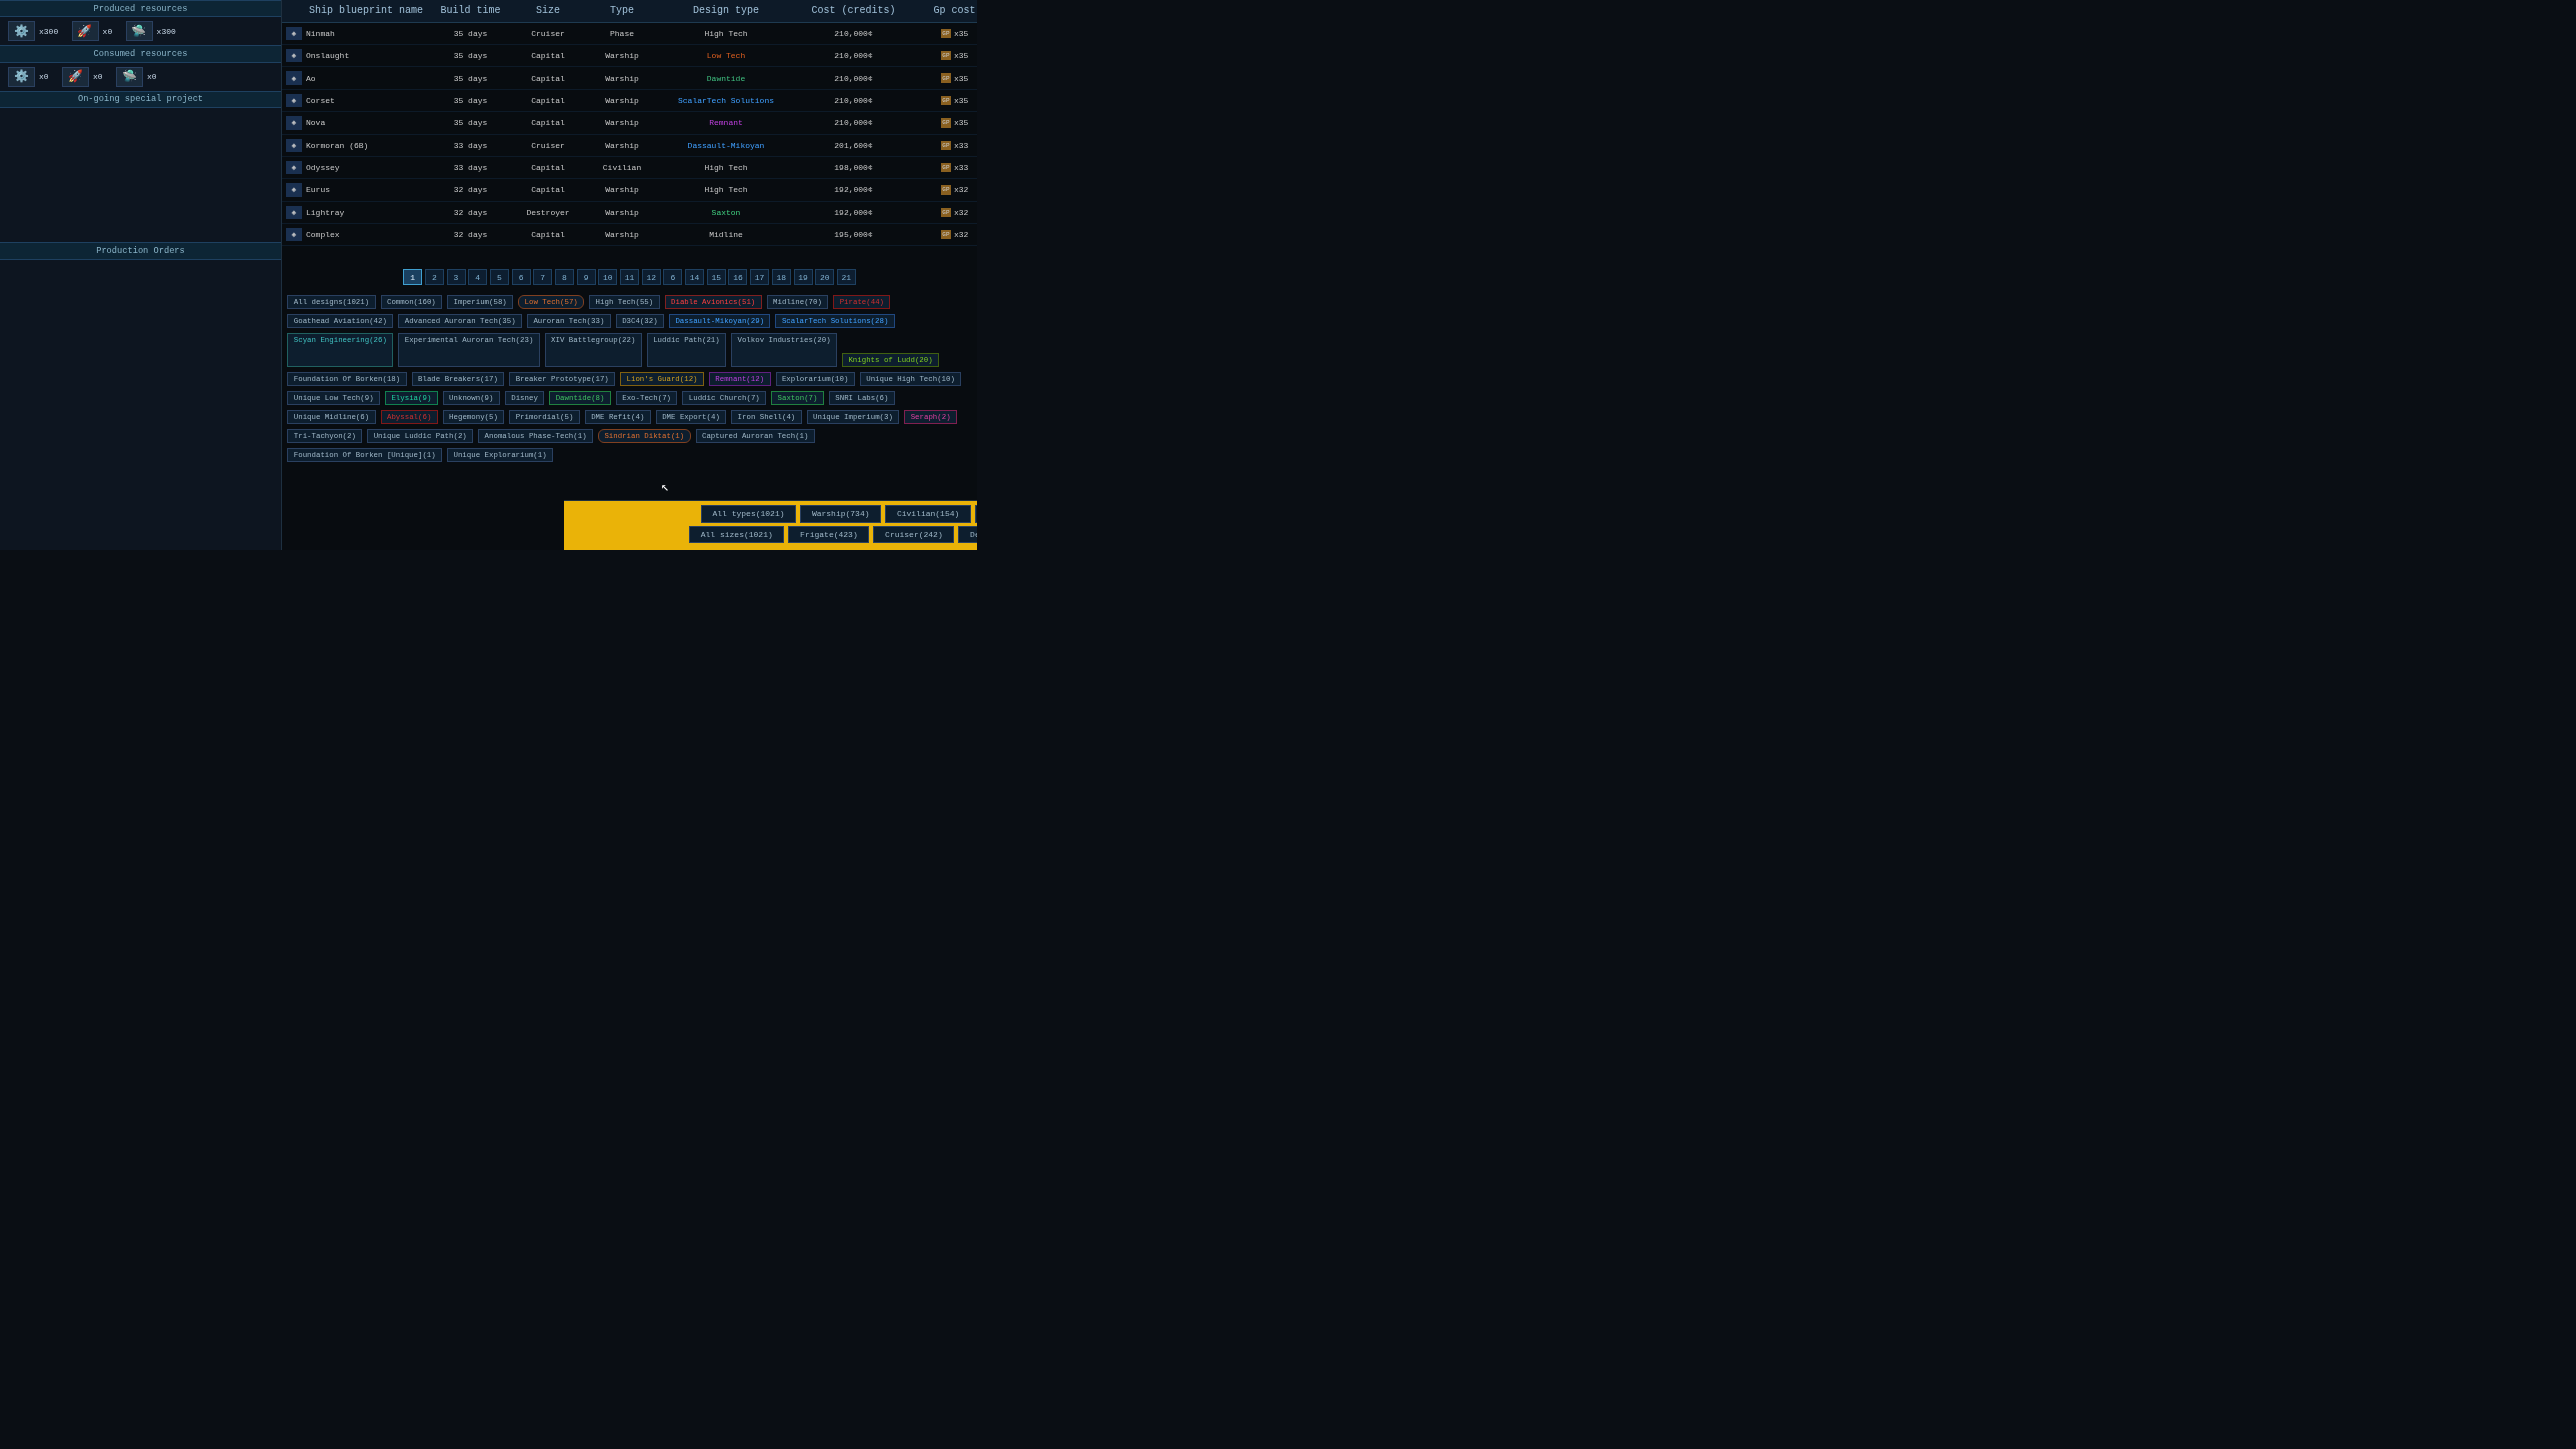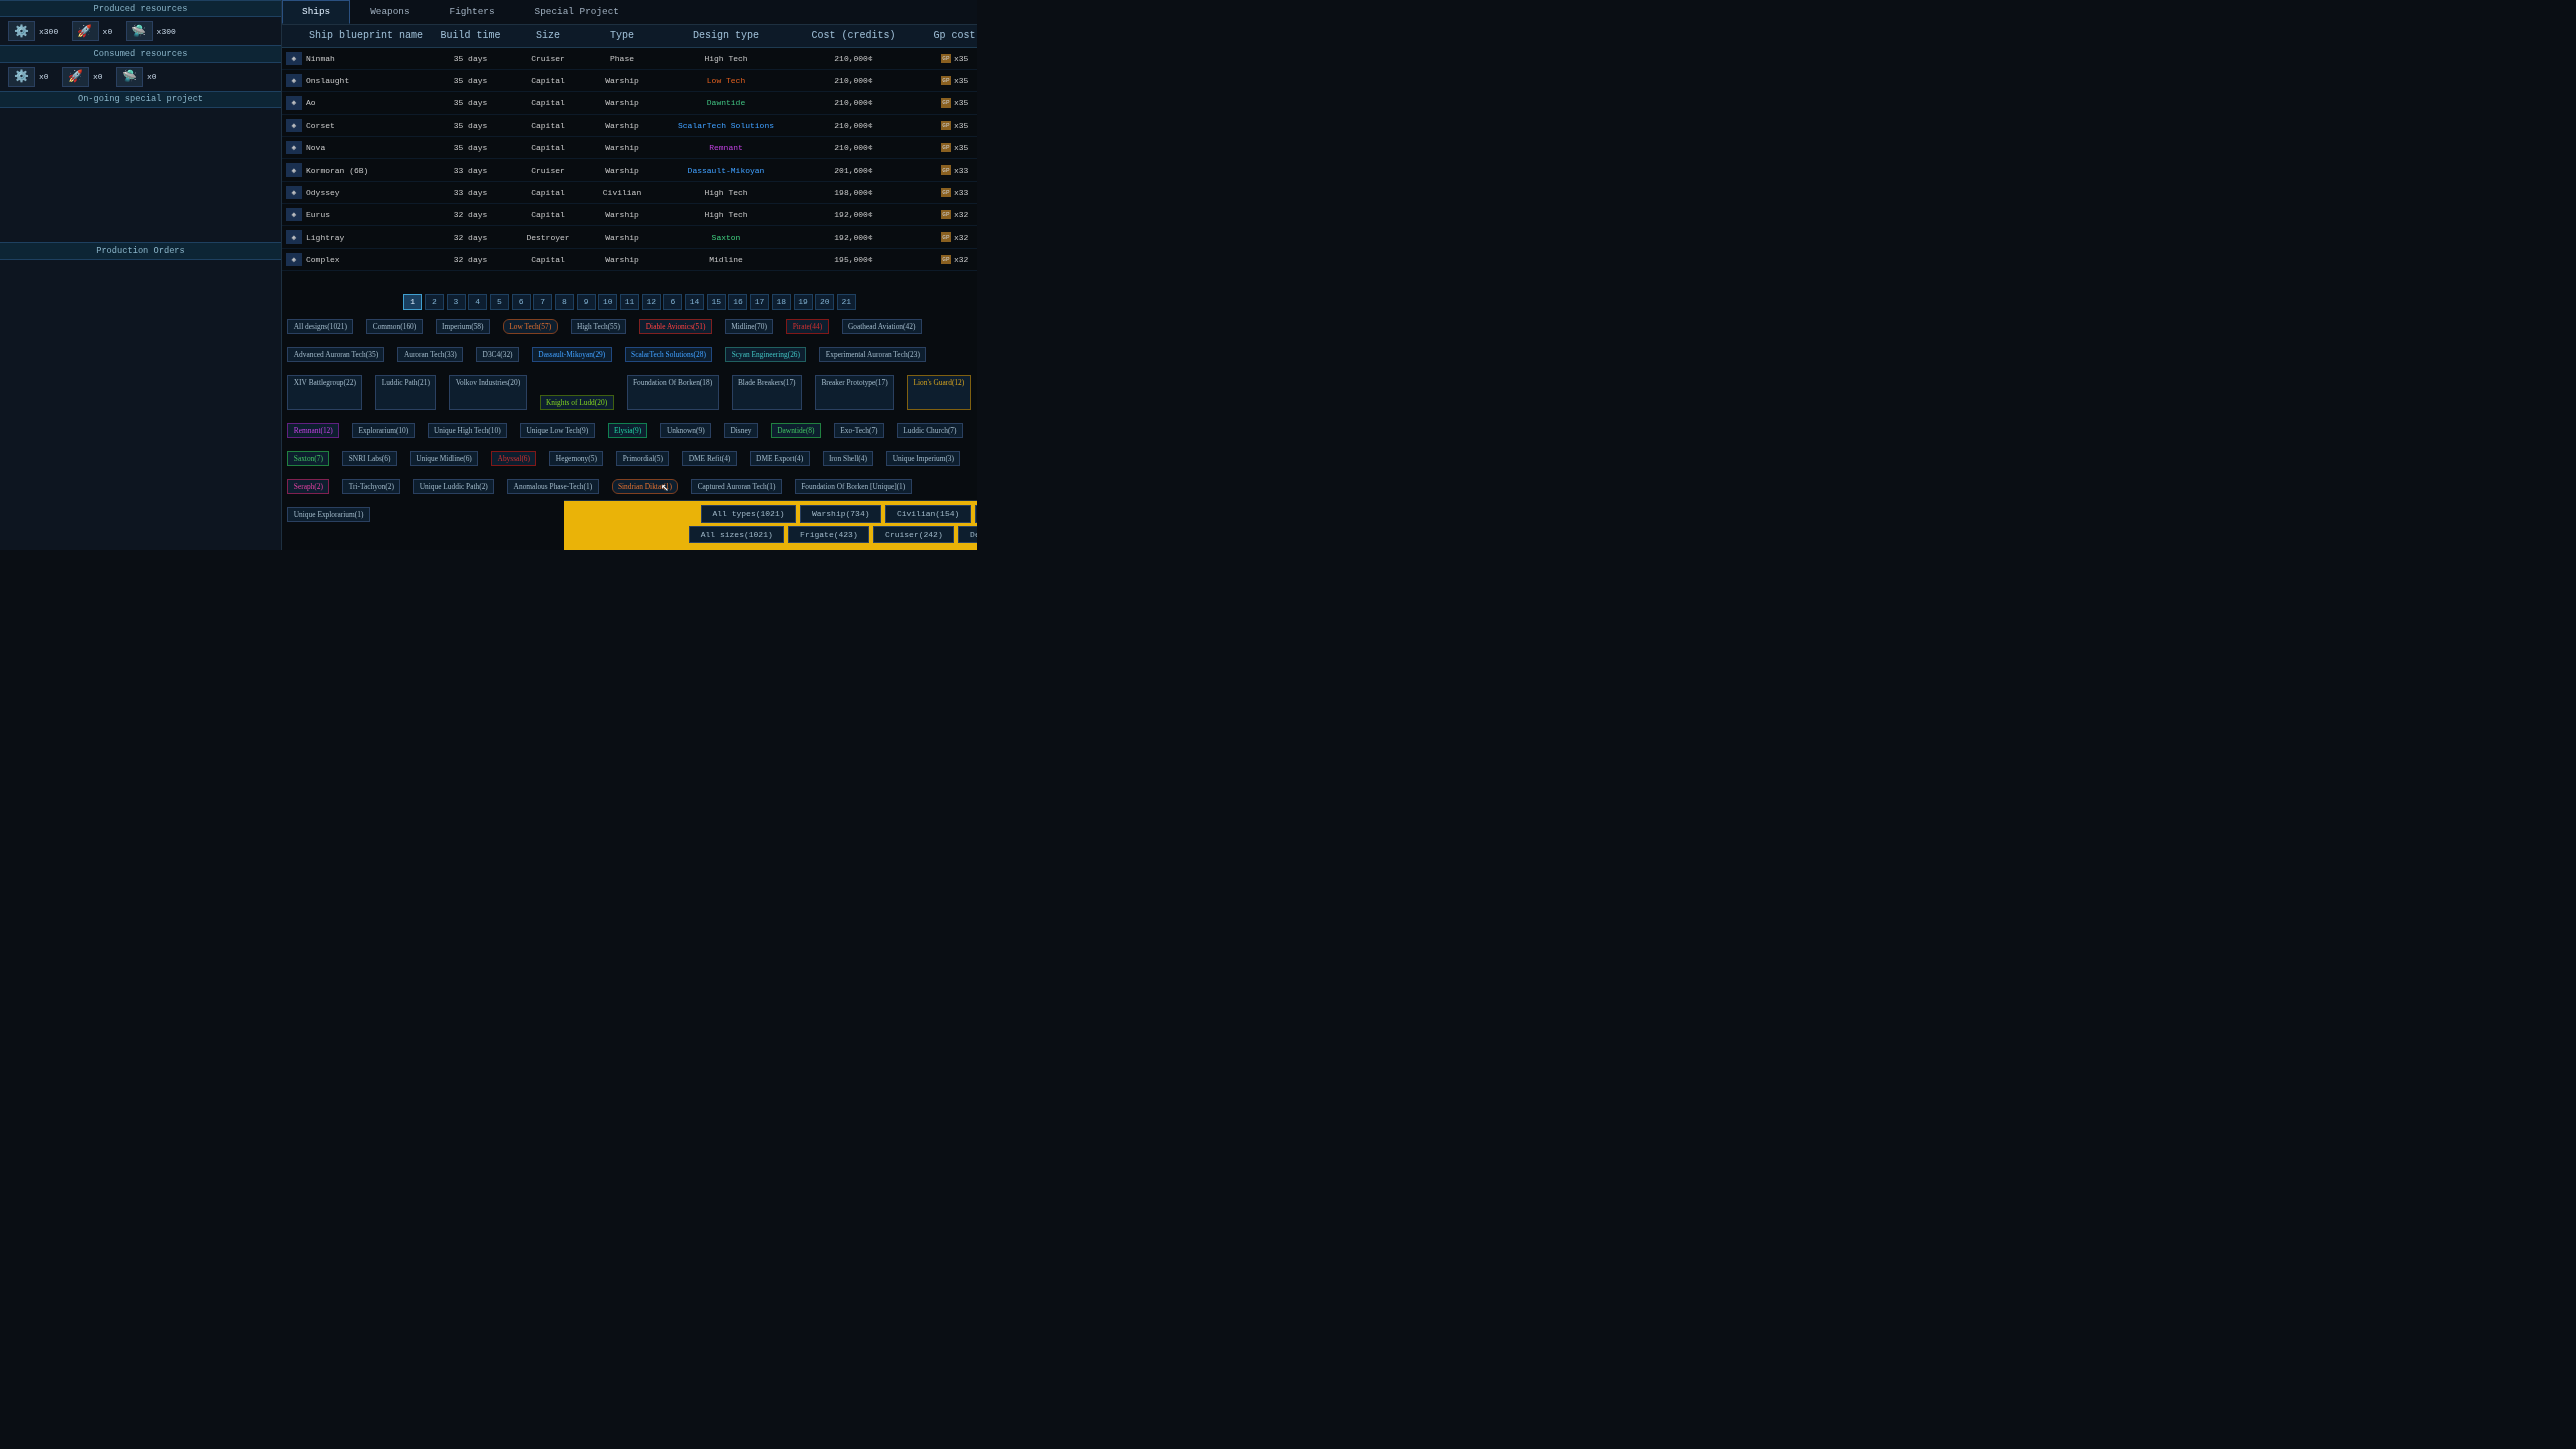--- a/index.html
+++ b/index.html
@@ -181,22 +181,21 @@
     }
     .page-btn.active {
       background: #1a4060;
       color: #e0f0ff;
       border-color: #40a0d0;
     }
     .filter-section {
       padding: 4px 5.4px;
       display: flex;
       flex-wrap: wrap;
-      gap: 13px;
-      font-family: Liberation Serif, serif;
+      gap: 5px;
     }
     .filter-btn {
       padding: 2px 5.4px;
       background: #0d1e2e;
       border: 0.7px solid #2a4060;
       color: #a0b8c8;
       cursor: pointer;
       font-size: 7.4px;
       white-space: nowrap;
     }
@@ -289,26 +288,20 @@
       <span class="resource-count">x0</span>
     </div>
   </div>
   <div class="section-header">On-going special project</div>
   <div class="production-orders-section"></div>
   <div class="section-header">Production Orders</div>
 </div>
 
 <div id="right-panel">
 
-  <div class="tabs-row">
-    <div class="tab active">Ships</div>
-    <div class="tab">Weapons</div>
-    <div class="tab">Fighters</div>
-    <div class="tab">Special Project</div>
-  </div>
 
   <div class="table-header">
     <div>Ship blueprint name</div>
     <div>Build time</div>
     <div>Size</div>
     <div>Type</div>
     <div>Design type</div>
     <div>Cost (credits)</div>
     <div>Gp cost</div>
   </div>

